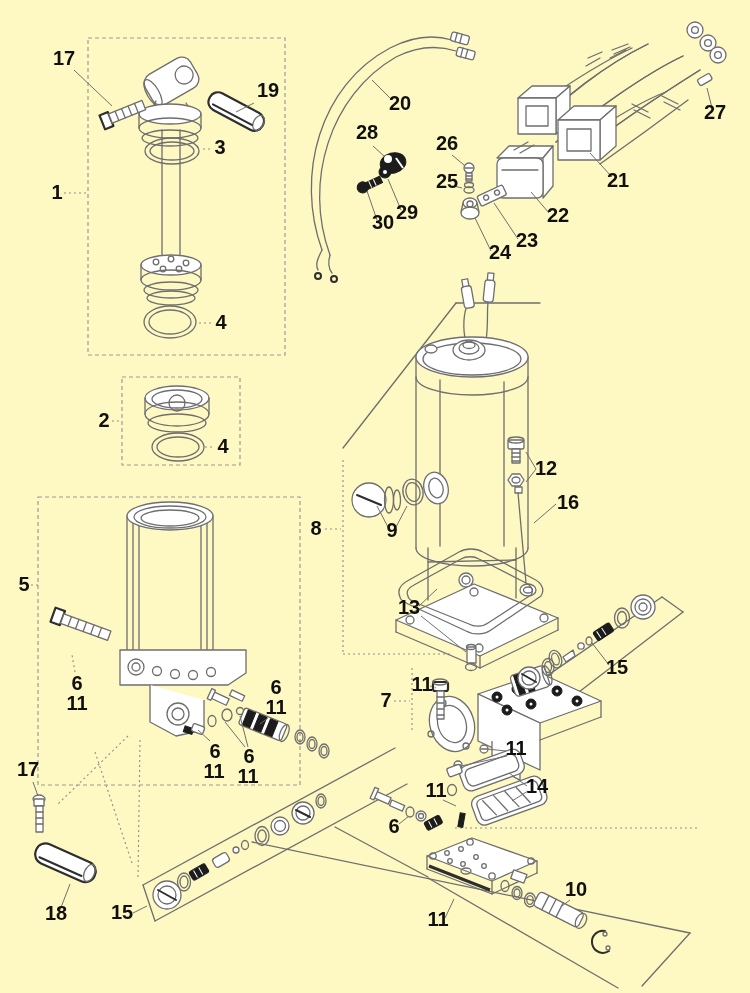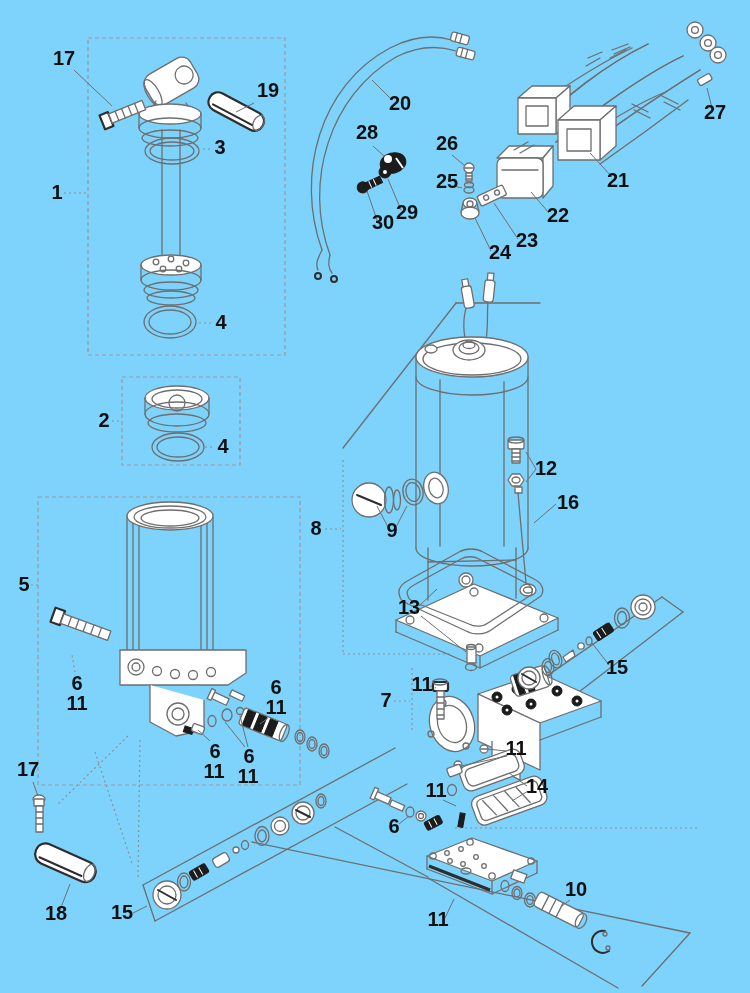--- a/index.html
+++ b/index.html
@@ -1,16 +1,16 @@
 <!DOCTYPE html>
 <html><head>
 <meta charset="utf-8">
 <style>
   html,body { margin:0; padding:0; background:#ffffff; }
-  .stage { position:relative; width:750px; height:993px; background:#7dd3fc; overflow:hidden;
+  .stage { position:relative; width:750px; height:993px; background:#fef9c3; overflow:hidden;
            font-family:"Liberation Sans", sans-serif; }
   svg { display:block; }
   .s   { stroke:#6e6e6e; fill:none; stroke-width:1.3; stroke-linecap:round; stroke-linejoin:round; }
   .sw  { stroke:#6e6e6e; fill:#ffffff; stroke-width:1.3; stroke-linejoin:round; }
   .s2  { stroke:#2e2e2e; fill:none; stroke-width:2; stroke-linecap:round; stroke-linejoin:round; }
   .s2w { stroke:#2e2e2e; fill:#ffffff; stroke-width:2.2; stroke-linejoin:round; }
   .dk  { fill:#1c1c1c; stroke:#1c1c1c; stroke-width:1; }
   .db  { stroke:#9a9a9a; fill:none; stroke-width:1.2; stroke-dasharray:4 3; }
   .ld  { stroke:#6f6f6f; stroke-width:1; fill:none; }
   .ldd { stroke:#8d8d8d; stroke-width:1.1; stroke-dasharray:2 3; fill:none; }

